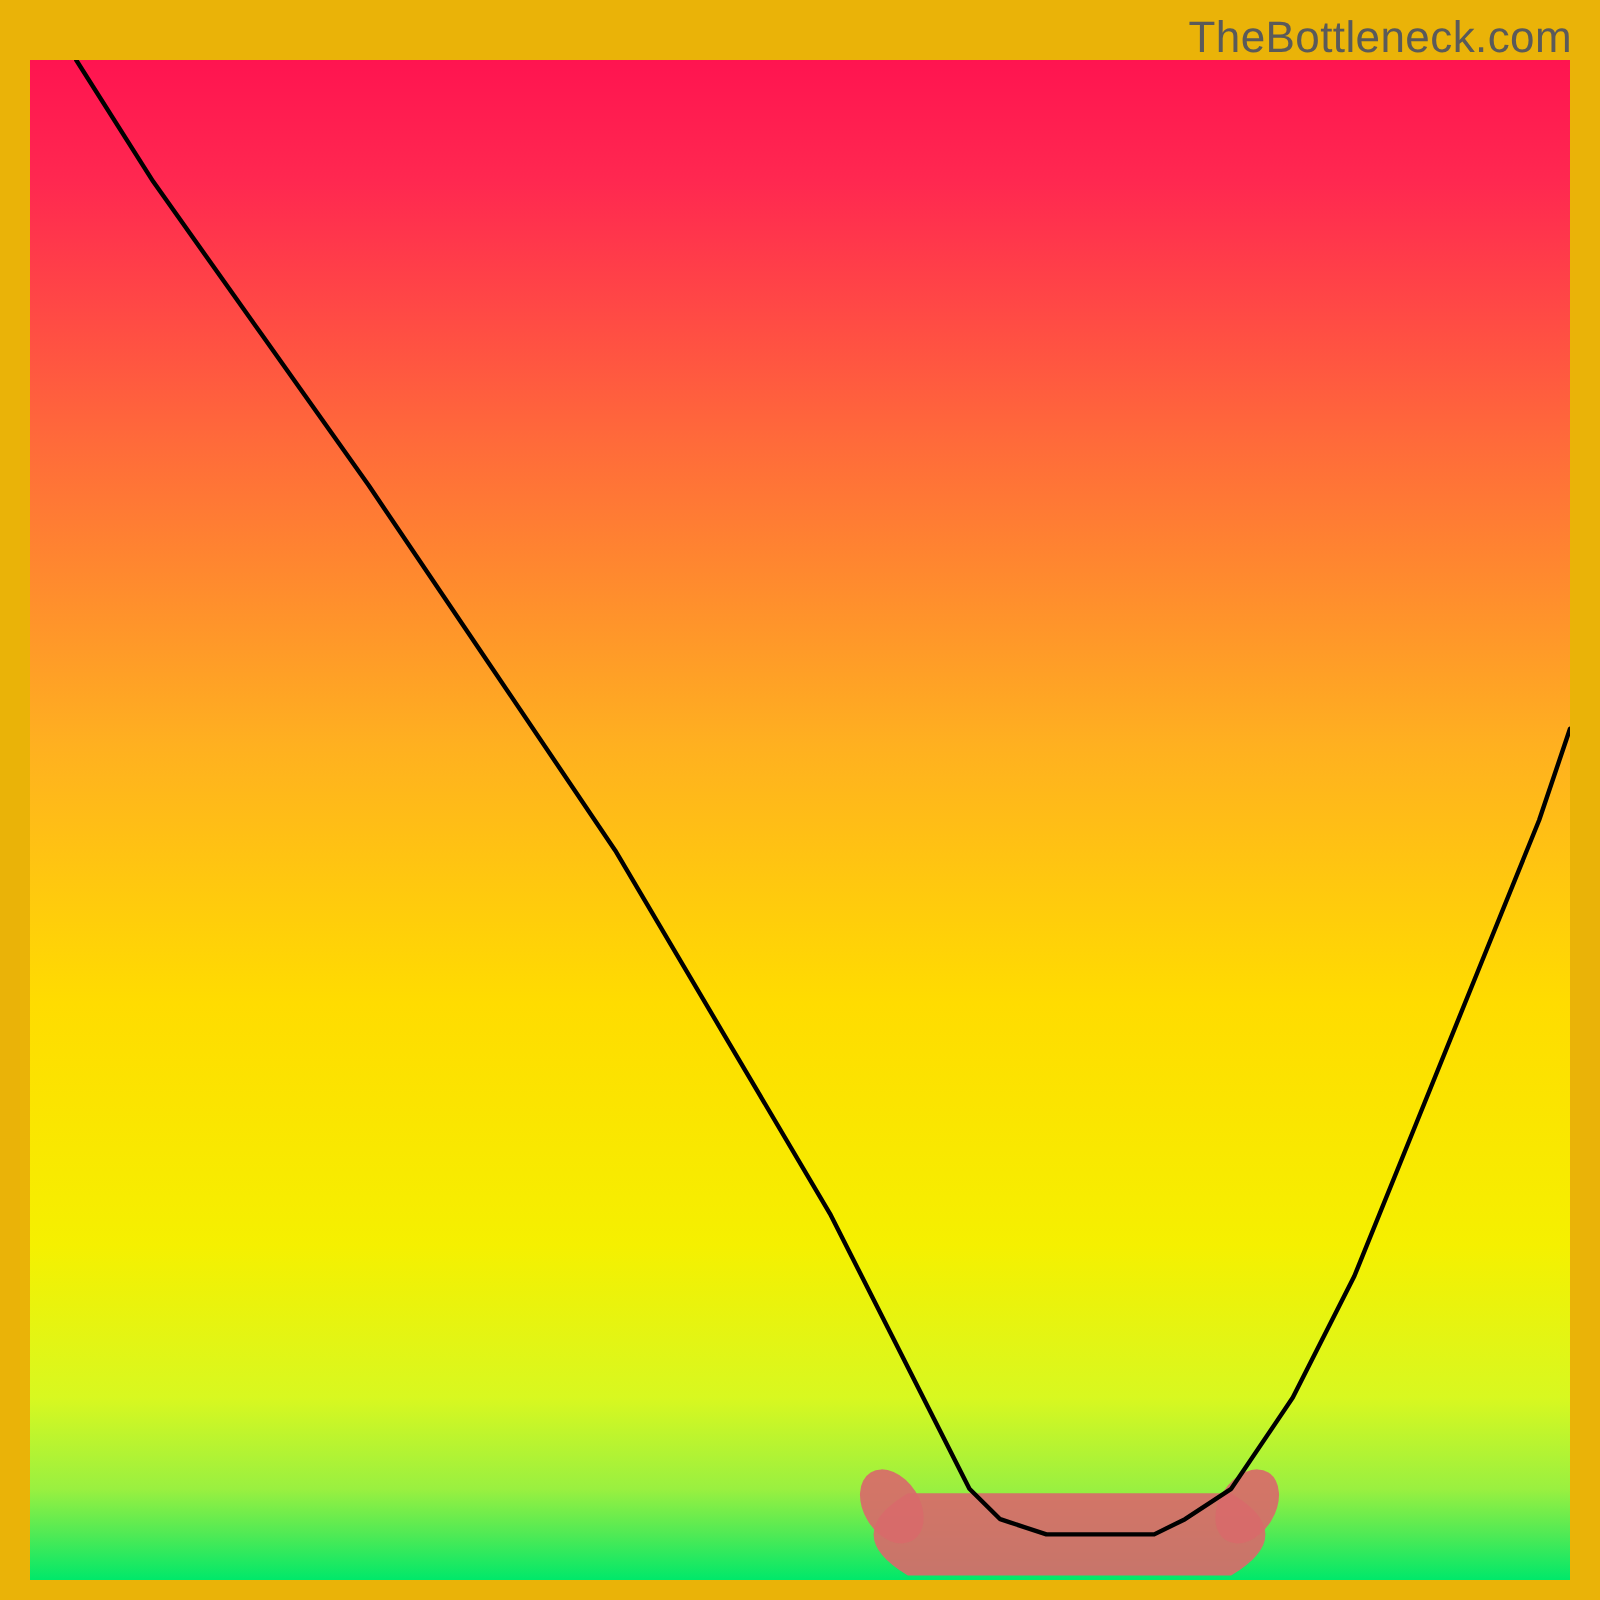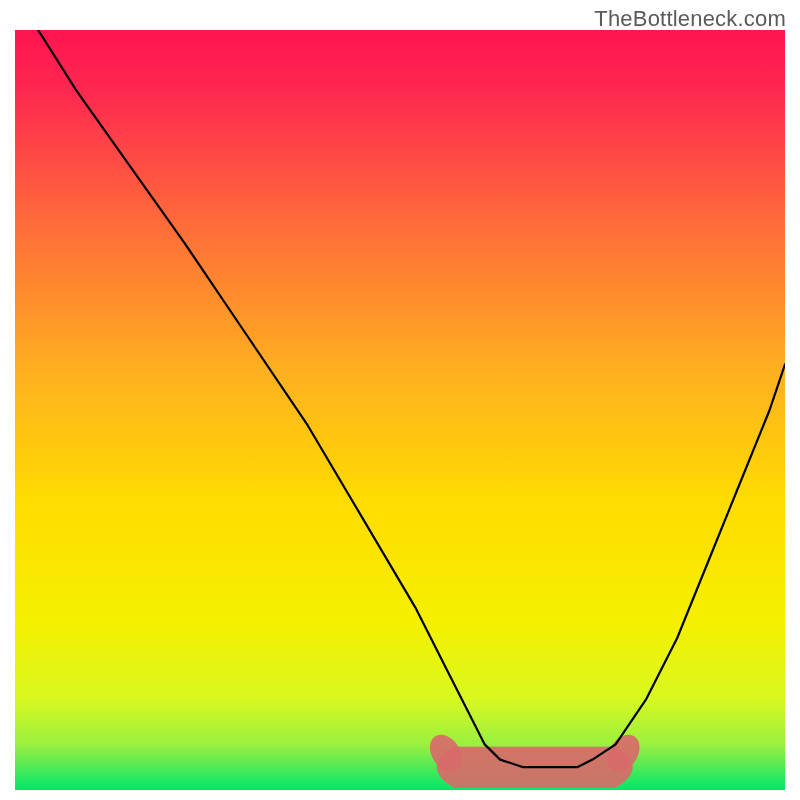--- a/index.html
+++ b/index.html
@@ -1,21 +1,21 @@
 <!DOCTYPE html>
 <html><head>
 <meta charset="utf-8">
 <style>
   * { margin: 0; padding: 0; box-sizing: border-box; }
   html, body { width: 800px; height: 800px; overflow: hidden; background: #000; }
   .frame {
     position: relative;
     width: 800px;
     height: 800px;
-    background: #ffffff;
+    background: #eab308;
   }
   .watermark {
     position: absolute;
     top: 6px;
     right: 14px;
     font-family: Arial, Helvetica, sans-serif;
     font-size: 22px;
     color: #5a5a5a;
     letter-spacing: 0.2px;
     z-index: 10;

